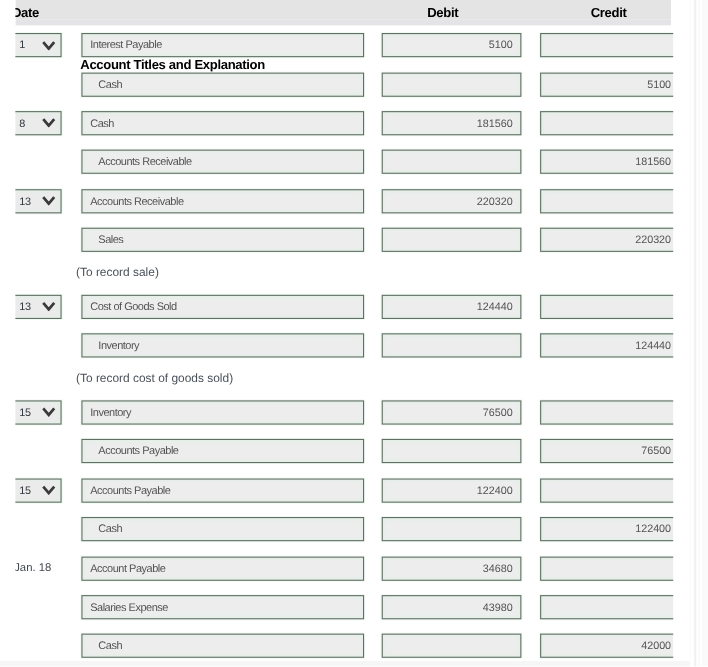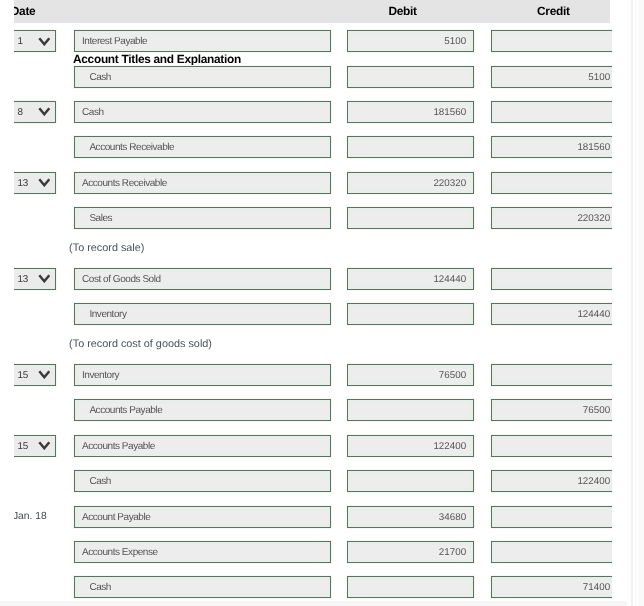--- a/index.html
+++ b/index.html
@@ -139,28 +139,28 @@
       <div class="fld f-debit"></div>
       <div class="fld f-credit">122400</div>
     </div>
     <div class="row" style="top:505.5px">
       <div class="dtext">Jan. 18</div>
       <div class="fld f-acct">Account Payable</div>
       <div class="fld f-debit">34680</div>
       <div class="fld f-credit"></div>
     </div>
     <div class="row" style="top:540.9px">
-      <div class="fld f-acct">Accounts Expense</div>
-      <div class="fld f-debit">21700</div>
+      <div class="fld f-acct">Salaries Expense</div>
+      <div class="fld f-debit">43980</div>
       <div class="fld f-credit"></div>
     </div>
     <div class="row" style="top:576.3px">
       <div class="fld f-acct ind">Cash</div>
       <div class="fld f-debit"></div>
-      <div class="fld f-credit">71400</div>
+      <div class="fld f-credit">42000</div>
     </div>
    </div>
   </div>
   <div class="footer-band"></div>
   <div class="rail" style="left:627px;background:#fbfbfb"></div>
   <div class="rail" style="left:631px;width:2px;background:#f1f1f1"></div>
   <div class="rail" style="left:635px;background:#f7f7f7"></div>
   <div class="rail" style="left:638px;width:6px;background:#fafafa"></div>
 </div>
 

